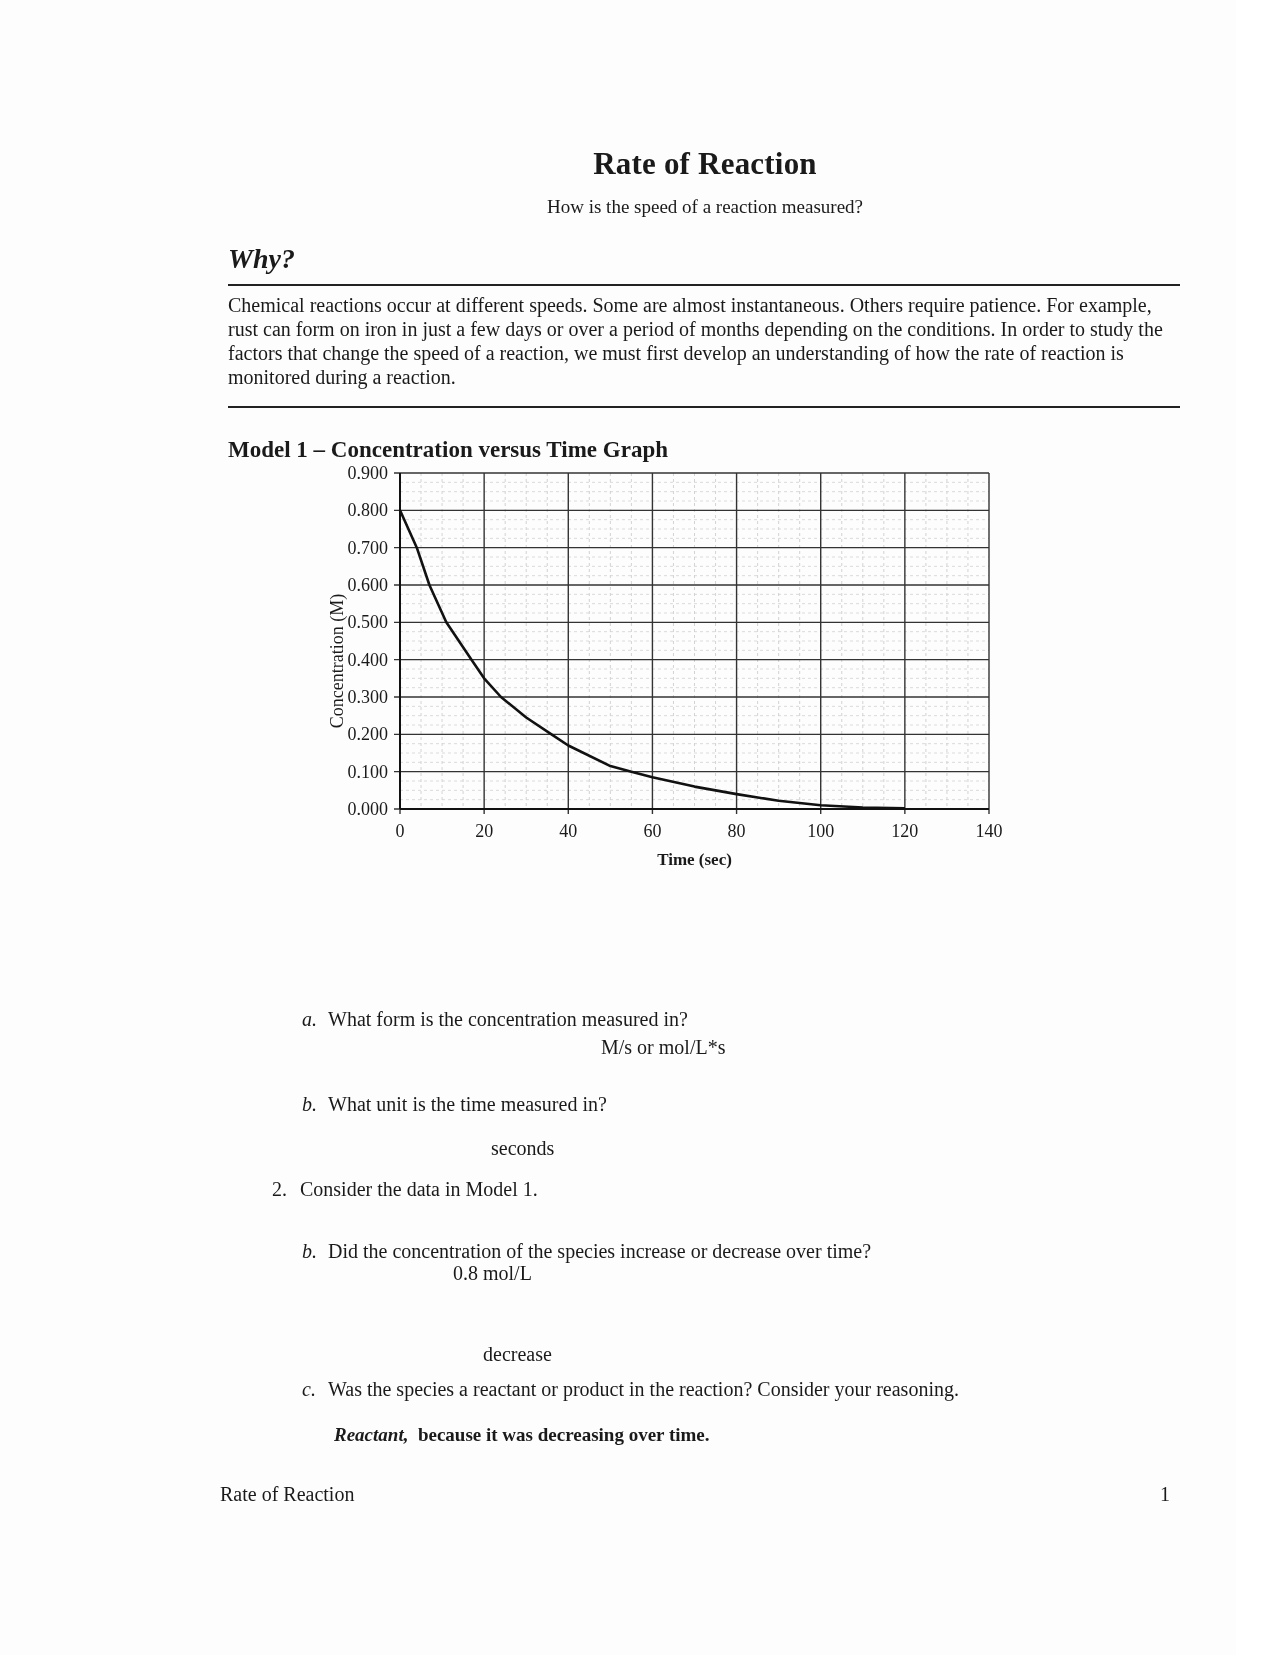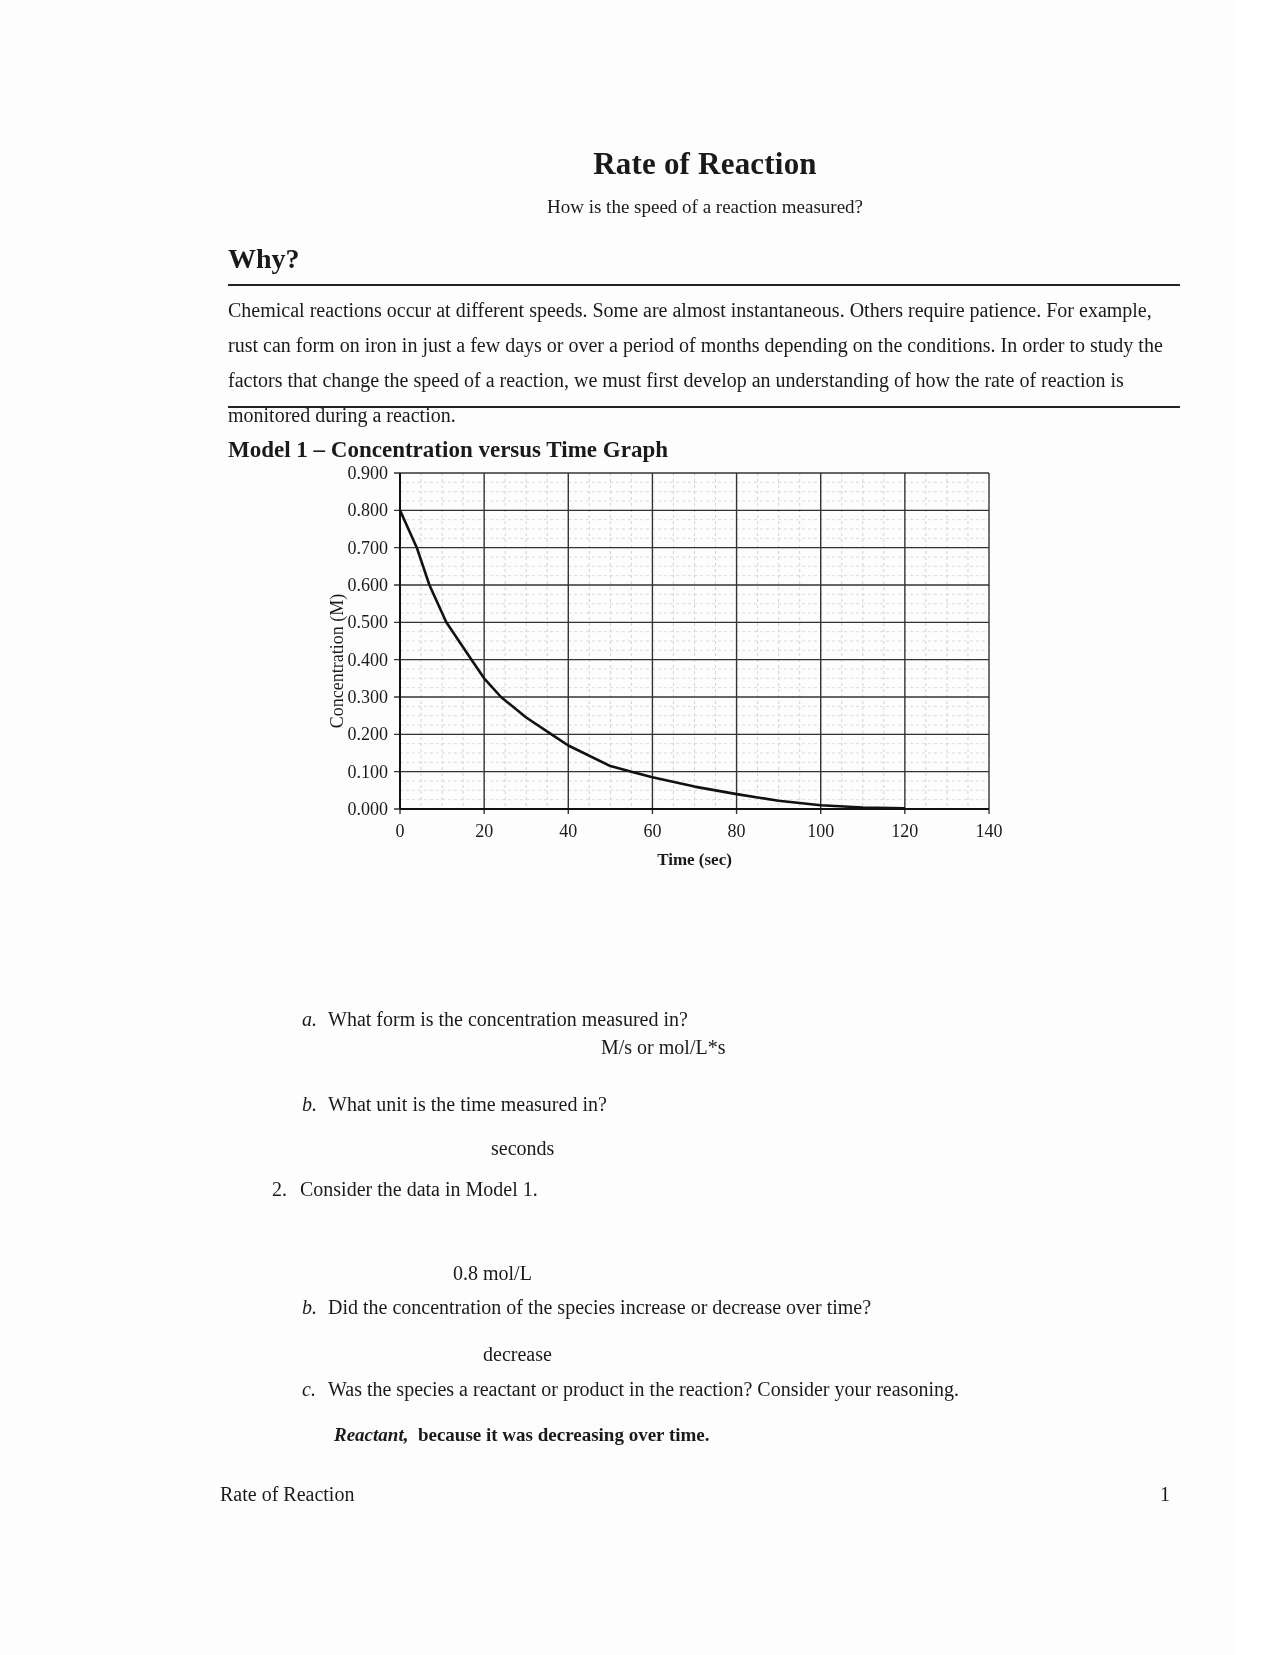--- a/index.html
+++ b/index.html
@@ -5,23 +5,23 @@
     html, body { margin: 0; padding: 0; background: #ffffff; }
     body { width: 1280px; height: 1655px; position: relative; overflow: hidden;
            font-family: "Liberation Serif", "DejaVu Serif", serif; color: #1a1a1a; }
     .page { position: absolute; left: 0; top: 0; width: 1236px; height: 1655px; background: #fdfdfd; }
 
     .title { position: absolute; left: 0; width: 1410px; top: 146px; text-align: center;
              font-size: 31px; font-weight: bold; letter-spacing: 0.2px; }
     .subtitle { position: absolute; left: 0; width: 1410px; top: 196px; text-align: center;
                 font-size: 19px; }
 
-    .why-heading { position: absolute; left: 228px; top: 243px; font-size: 28px; font-weight: bold; }
+    .why-heading { position: absolute; left: 228px; top: 243px; font-size: 28px; font-weight: bold; font-style: italic; }
     .rule-thick { position: absolute; left: 228px; width: 952px; height: 2px; background: #222; }
-    .why-text { position: absolute; left: 228px; top: 293px; width: 952px; font-size: 20px; line-height: 35px; }
+    .why-text { position: absolute; left: 228px; top: 293px; width: 952px; font-size: 20px; line-height: 24px; }
 
     .model-heading { position: absolute; left: 228px; top: 437px; font-size: 23px; font-weight: bold; }
 
     .chart { position: absolute; left: 300px; top: 480px; width: 780px; height: 440px; }
     .chart svg { position: absolute; left: 0; top: 0; }
 
     .q { position: absolute; font-size: 20px; line-height: 26px; }
     .q .num { display: inline-block; width: 28px; }
     .q .let { font-style: italic; display: inline-block; width: 26px; }
     .ans { position: absolute; font-size: 20px; }
@@ -148,21 +148,21 @@
   <div class="q" style="left:302px; top:1091px;">
     <span class="let">b.</span><span>What unit is the time measured in?</span>
   </div>
   <div class="ans" style="left:491px; top:1137px;">seconds</div>
 
   <div class="q" style="left:272px; top:1176px;">
     <span class="num">2.</span><span>Consider the data in Model 1.</span>
   </div>
   <div class="ans" style="left:453px; top:1262px;">0.8 mol/L</div>
 
-  <div class="q" style="left:302px; top:1294px;">
+  <div class="q" style="left:302px; top:1238px;">
     <span class="let">b.</span><span>Did the concentration of the species increase or decrease over time?</span>
   </div>
   <div class="ans" style="left:483px; top:1343px;">decrease</div>
 
   <div class="q" style="left:302px; top:1376px;">
     <span class="let">c.</span><span>Was the species a reactant or product in the reaction? Consider your reasoning.</span>
   </div>
   <div class="ans-bold" style="left:334px; top:1424px;">
     <i>Reactant,</i>&nbsp; <span>because it was decreasing over time.</span>
   </div>

